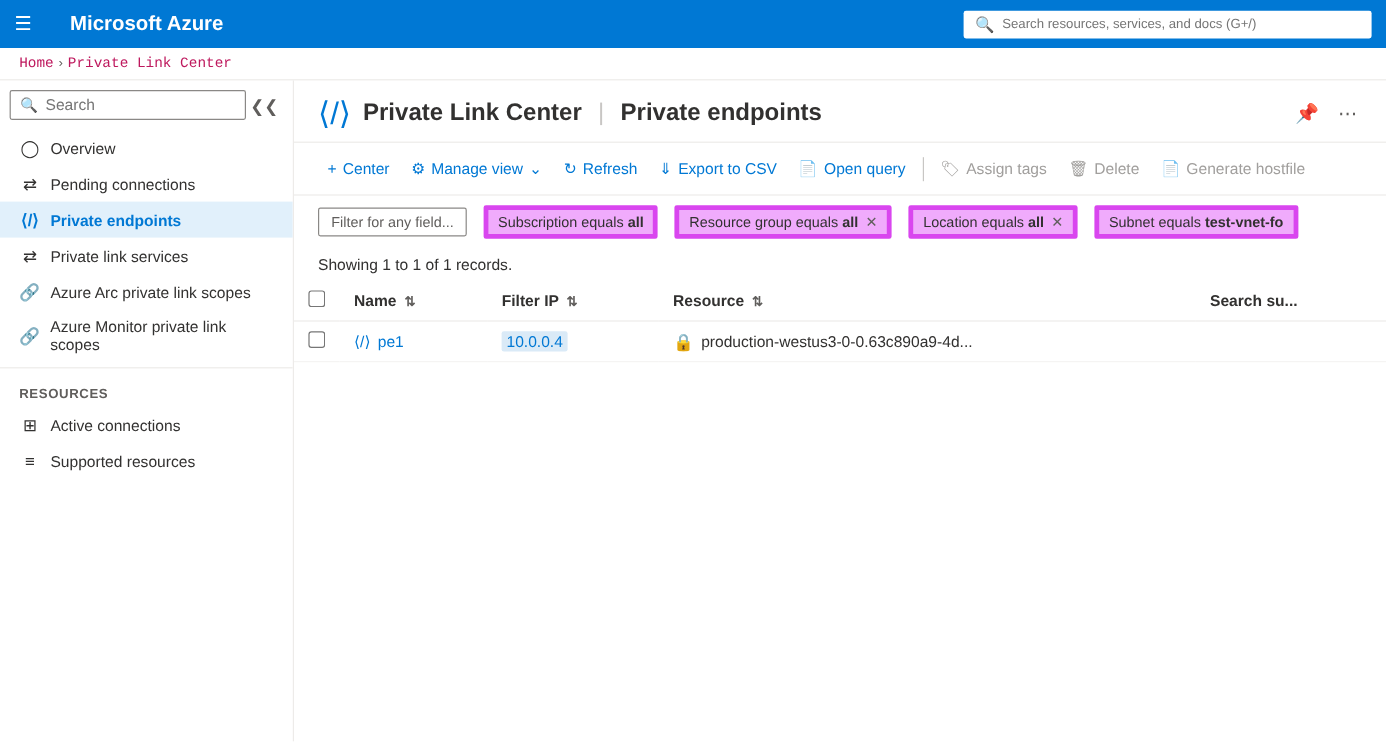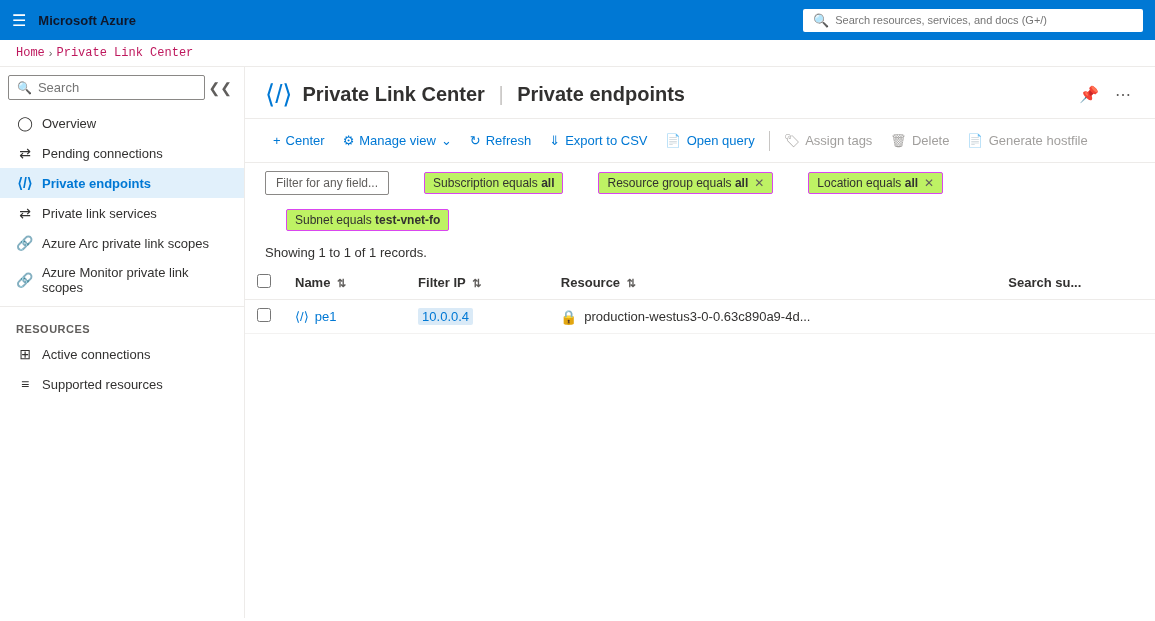--- a/index.html
+++ b/index.html
@@ -9,21 +9,21 @@
     .top-nav {
       background: #0078d4;
       height: 40px;
       display: flex;
       align-items: center;
       padding: 0 12px;
       gap: 12px;
       color: #fff;
     }
     .top-nav .hamburger { font-size: 16px; cursor: pointer; }
-    .top-nav .app-title { font-size: 13px; font-weight: 600; color: #0f172a; flex: 1; }
+    .top-nav .app-title { font-size: 17px; font-weight: 600; color: #ffffff; flex: 1; margin-left: 20px; }
     .top-nav .search-bar {
       display: flex; align-items: center;
       background: #fff;
       border-radius: 2px;
       padding: 4px 10px;
       gap: 6px;
       width: 340px;
     }
     .top-nav .search-bar input {
       border: none; outline: none; font-size: 11px; color: #323130; width: 100%;
@@ -135,23 +135,23 @@
       flex-wrap: wrap;
     }
     .filter-input {
       border: 1px solid #8a8886; border-radius: 2px;
       padding: 4px 10px; font-size: 12px; color: #605e5c;
       background: #fff; cursor: pointer;
       white-space: nowrap;
     }
     .filter-tag {
       display: flex; align-items: center; gap: 4px;
-      background: #bef264; border: 1px solid #d946ef;
+      background: #f0abfc; border: 4px solid #d946ef;
       border-radius: 2px; padding: 3px 8px;
-      font-size: 12px; color: #323130; margin-left: 21px;
+      font-size: 12px; color: #323130;
     }
     .filter-tag .close-x { cursor: pointer; color: #605e5c; font-size: 12px; margin-left: 2px; }
 
     
     .records-info {
       padding: 6px 20px;
       font-size: 13px; color: #323130;
     }
 
     

